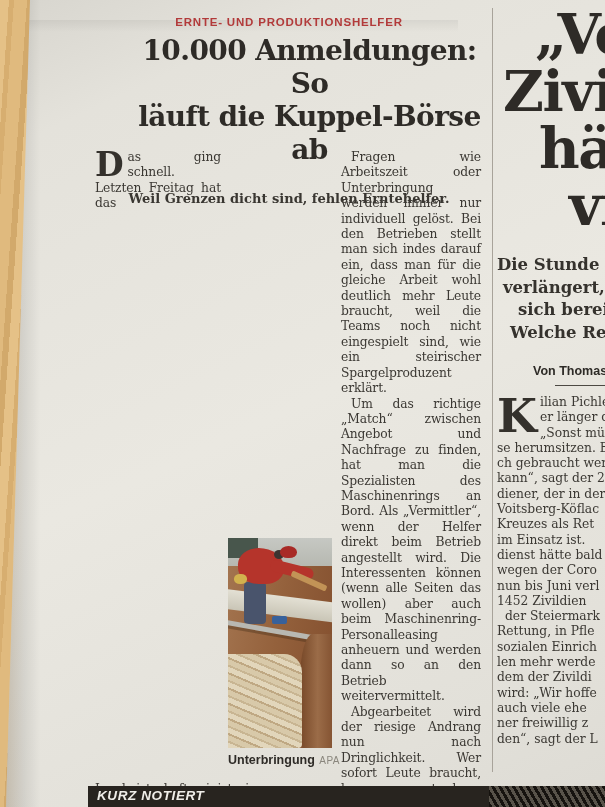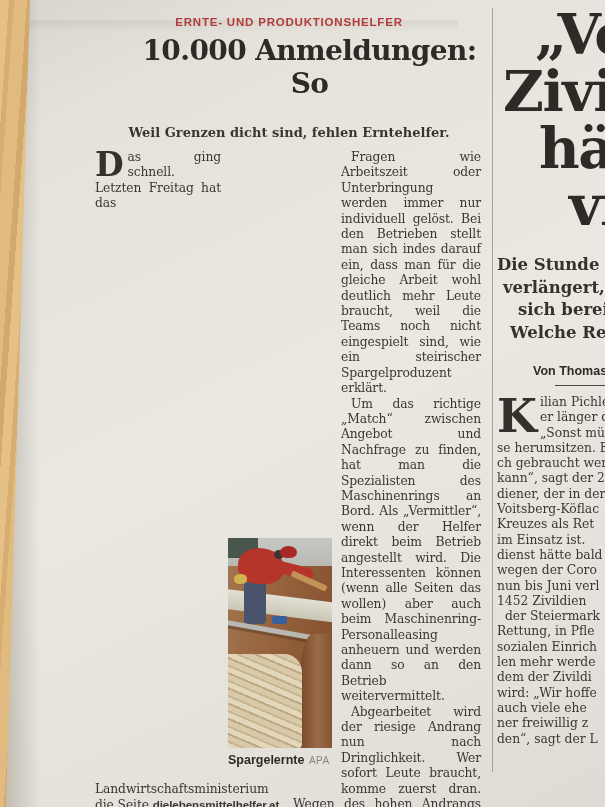--- a/index.html
+++ b/index.html
@@ -93,20 +93,21 @@
 <body>
 
 <div class="viewport">
   <div class="paper">
     <div class="edge-shade"></div>
     <div class="top-crease"></div>
 
     <div class="main-head">
       <div class="kicker">ERNTE- UND PRODUKTIONSHELFER</div>
       <span class="hl">10.000 Anmeldungen: So</span>
+      <span class="hl">läuft die Kuppel-Börse ab</span>
       <span class="subhead">
         <span>Weil Grenzen dicht sind, fehlen Erntehelfer.</span><br>
       </span>
     </div>
 
     <div class="bodycol col1">
       <span class="spacer-r"></span>
       <p class="para first"><span class="dropcap">D</span><span>as ging schnell. Letzten Freitag hat das Landwirtschaftsministerium die Seite </span><span class="weblink">dielebensmittelhelfer.at</span></p>
 
     </div>
@@ -130,21 +131,21 @@
       <div class="ph-hair"></div>
       <div class="ph-cap"></div>
       <div class="ph-glove"></div>
       <div class="ph-tool"></div>
       <div class="ph-blue"></div>
       <div class="ph-rail"></div>
       <div class="ph-ridge"></div>
       <div class="ph-asparagus"></div>
     </div>
     <div class="caption">
-      <span class="cap-main">Spargelernte</span>
+      <span class="cap-main">Unterbringung</span>
       <span class="cap-credit">APA</span>
     </div>
 
     <div class="divider"></div>
     <div class="right-article">
       <div class="rh-wrap">
           <span class="rh-line">„Vo</span>
           <span class="rh-line">Zivild</span>
           <span class="rh-line">hän</span>
           <span class="rh-line">vi</span>
@@ -156,14 +157,18 @@
           <span class="sf-line">Welche Reg</span>
         </div>
       <div class="r-byline">Von Thomas</div>
       <div class="r-rule"></div>
       <div class="r-body">
         <span class="r-dropcap">K</span>
         <span><span class="rb-line">ilian Pichler</span><span class="rb-line">er länger d</span><span class="rb-line">„Sonst müss</span><span class="rb-line">se herumsitzen. E</span><span class="rb-line">ch gebraucht wer</span><span class="rb-line">kann“, sagt der 20</span><span class="rb-line">diener, der in der</span><span class="rb-line">Voitsberg-Köflac</span><span class="rb-line">Kreuzes als Ret</span><span class="rb-line">im Einsatz ist.</span><span class="rb-line">dienst hätte bald</span><span class="rb-line">wegen der Coro</span><span class="rb-line">nun bis Juni verl</span><span class="rb-line">1452 Zivildien</span><span class="rb-line">der Steiermark</span><span class="rb-line">Rettung, in Pfle</span><span class="rb-line">sozialen Einrich</span><span class="rb-line">len mehr werde</span><span class="rb-line">dem der Zivildi</span><span class="rb-line">wird: „Wir hoffe</span><span class="rb-line">auch viele ehe</span><span class="rb-line">ner freiwillig z</span><span class="rb-line">den“, sagt der L</span></span>
       </div>
     </div>
 
+    <div class="band">
+      <span class="kurz">KURZ NOTIERT</span>
+      <div class="hatch"></div>
+    </div>
   </div>
 </div>
 
 </body></html>

